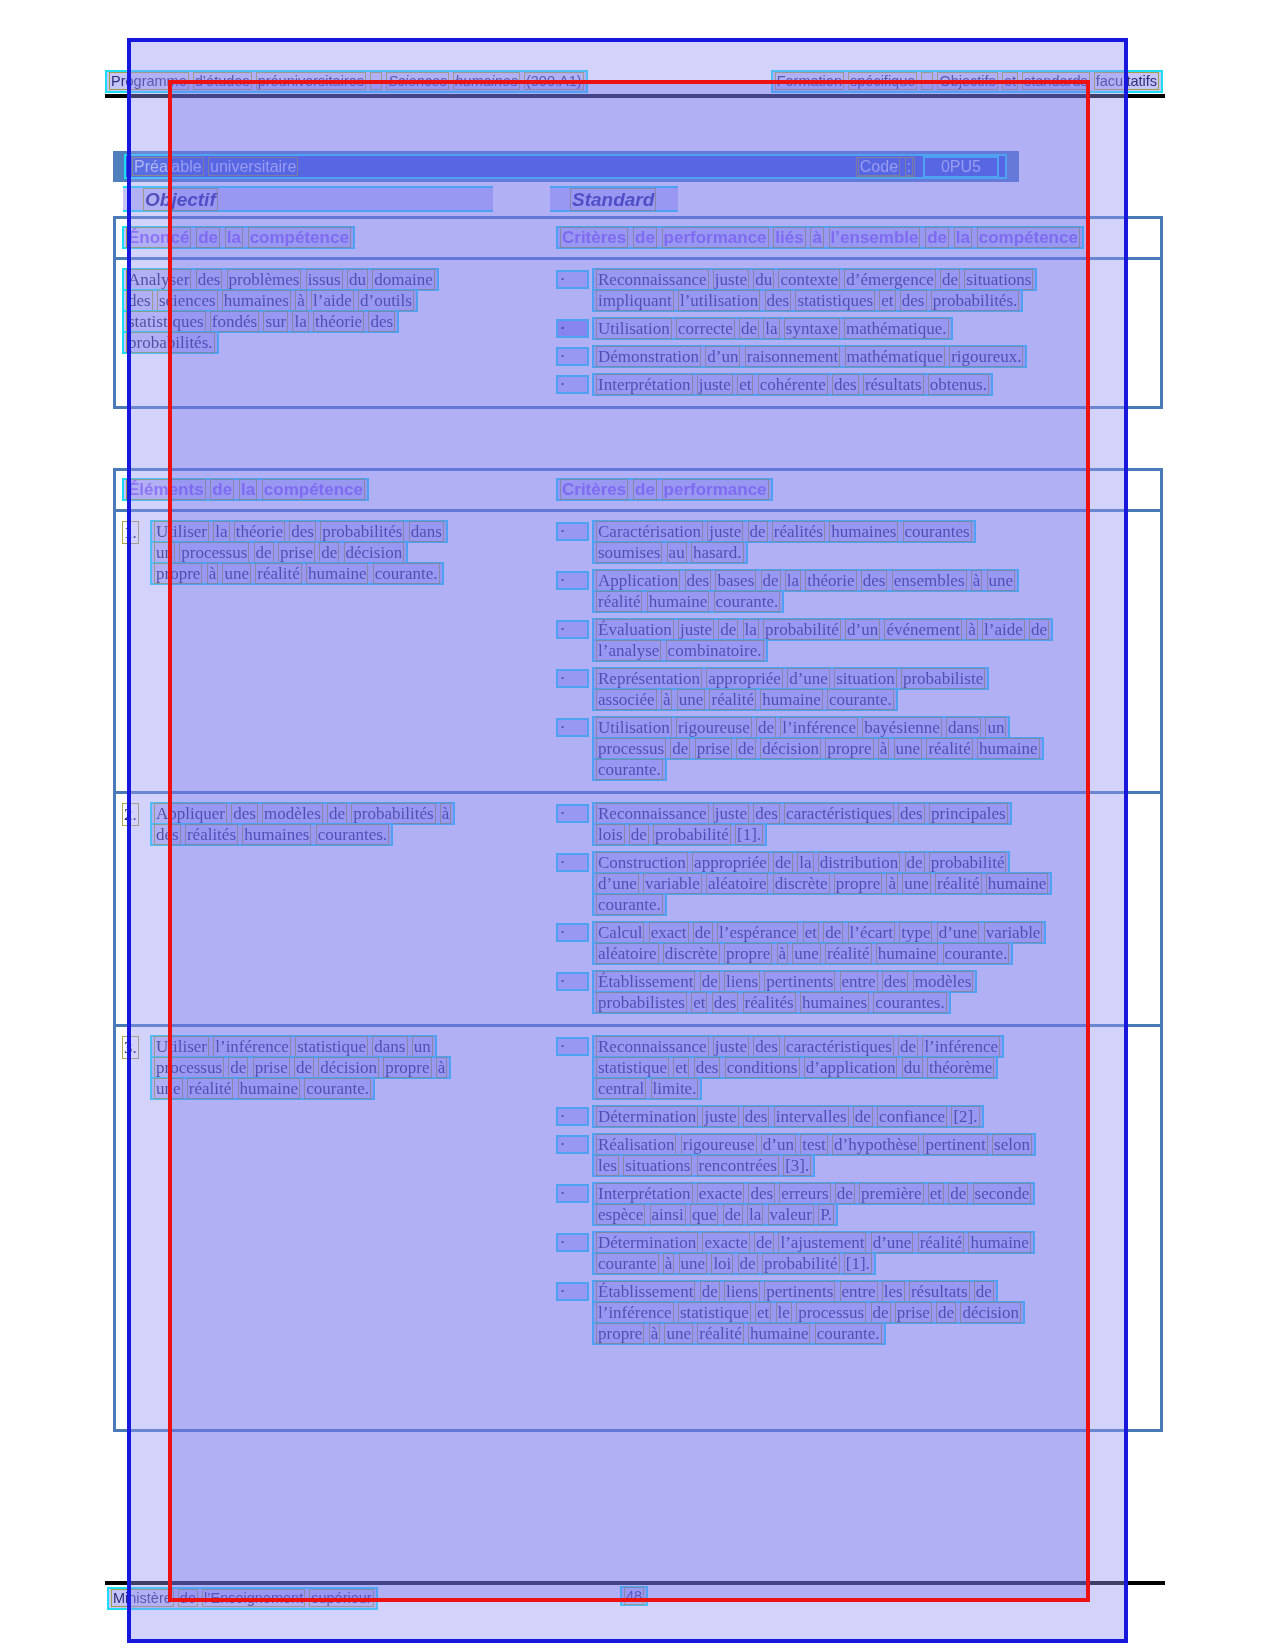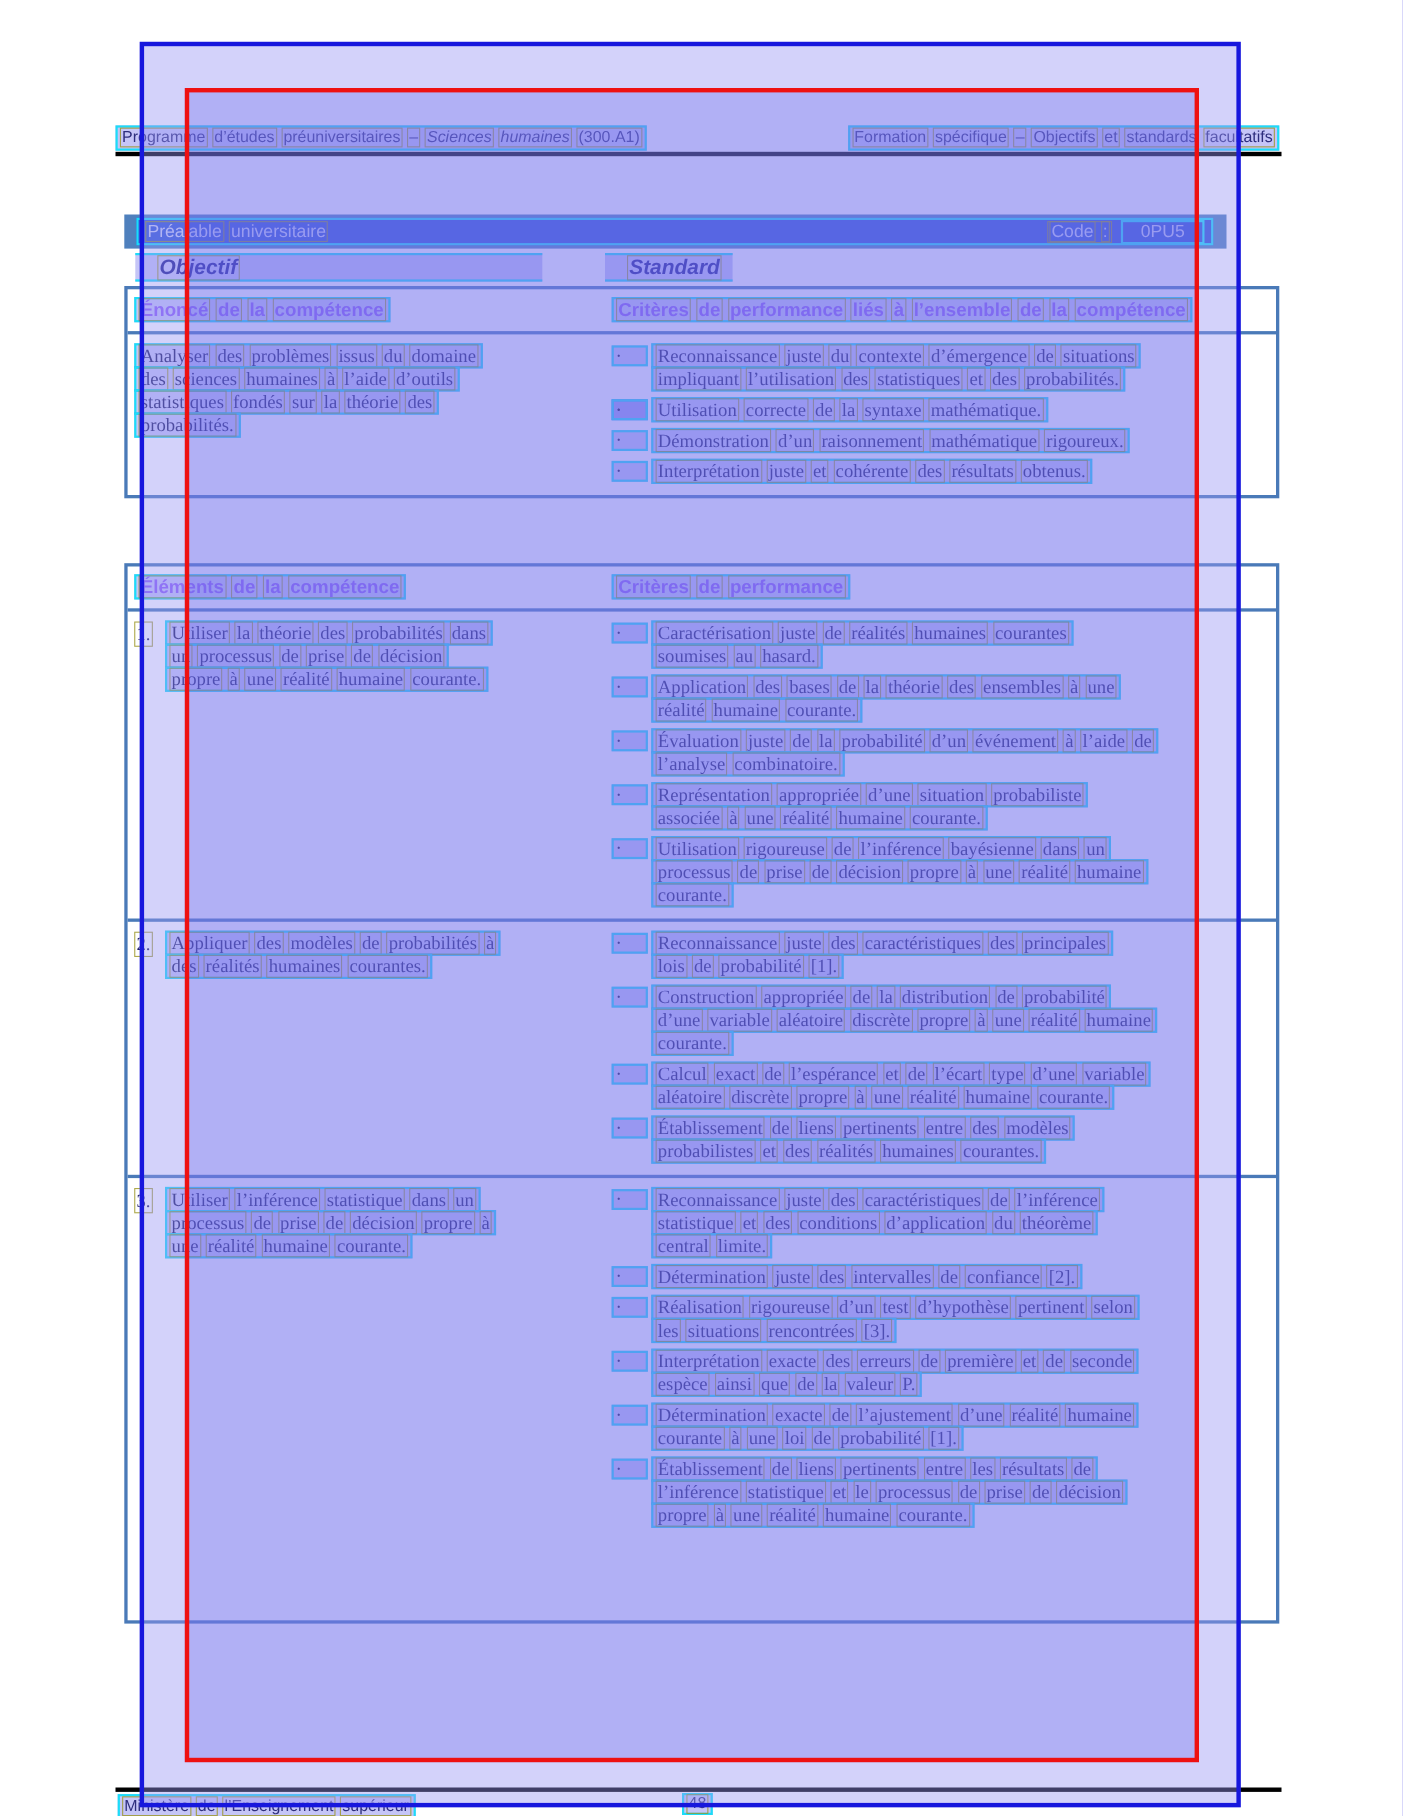--- a/index.html
+++ b/index.html
@@ -1,19 +1,19 @@
 <!DOCTYPE html>
 <html style="--c-annot-blue: #1717dd; --c-annot-red: #ee1111; --c-cyan: #1cdcf8; --c-steel: #4f80bd; --c-royal: #2e53d6; --c-tableline: #4a7ab8; --c-text: #1c1c66;"><head>
 <meta charset="utf-8">
 <style>
   html,body{margin:0;padding:0;}
   body{width:1275px;height:1651px;position:relative;background:#ffffff;
        font-family:"Liberation Sans",sans-serif;overflow:hidden;}
   .abs{position:absolute;}
-  #doc{position:absolute;inset:0;color:var(--c-text,#1c1c66);z-index:1;margin-top:44px;}
+  #doc{position:absolute;inset:0;color:var(--c-text,#1c1c66);z-index:1;}
 
   
   #blue-rect{position:absolute;left:127px;top:38px;width:1001px;height:1605px;
     border:4px solid var(--c-annot-blue,#1717dd);background:rgba(150,148,243,0.42);
     box-sizing:border-box;z-index:10;pointer-events:none;}
   #red-rect{position:absolute;left:168px;top:80px;width:922px;height:1522px;
     border:4px solid var(--c-annot-red,#ee1111);background:rgba(82,82,232,0.26);
     box-sizing:border-box;z-index:11;pointer-events:none;}
 
   
@@ -22,36 +22,36 @@
   .w{border:1px solid rgba(152,147,30,0.8);padding:0 1px;}
   .it{font-style:italic;}
 
   .rule{position:absolute;left:105px;width:1060px;background:#000;height:4px;}
   #rule-top{top:94px;}
   #rule-bottom{top:1581px;}
 
   #hdr{top:70px;left:105px;width:1058px;font-size:14.5px;line-height:19px;
        color:#2e2e7c;display:flex;justify-content:space-between;}
 
-  #banner{top:151px;left:113px;width:1002px;height:31px;background:var(--c-steel,#4f80bd);}
+  #banner{top:151px;left:113px;width:906px;height:31px;background:var(--c-steel,#4f80bd);}
   #banner-in{position:absolute;left:11px;right:12px;top:3px;bottom:3px;
     background:var(--c-royal,#2e53d6);border:2px solid var(--c-cyan,#1cdcf8);
     display:flex;justify-content:space-between;align-items:center;
     color:#c6cdf3;font-size:16px;padding:0 6px;}
   #banner-code{display:flex;align-items:center;gap:8px;text-align:right;}
   #code-value{border:2px solid var(--c-cyan,#1cdcf8);padding:0 16px;}
 
   #col-heads{top:186px;left:113px;width:1050px;height:30px;font-size:19px;
     font-weight:bold;font-style:italic;color:#1d1d92;}
   .band{position:absolute;top:0;height:26px;box-sizing:border-box;
     background:rgba(62,62,228,0.30);
     border-top:2px solid var(--c-cyan,#1cdcf8);border-bottom:2px solid var(--c-cyan,#1cdcf8);
     padding:1px 4px 0 20px;}
   #band-objectif{left:10px;width:370px;}
-  #band-standard{left:437px;width:116px;}
+  #band-standard{left:437px;width:128px;}
 
   .tbl{position:absolute;left:113px;width:1050px;border:3px solid var(--c-tableline,#4a7ab8);
        box-sizing:border-box;}
   #tbl1{top:216px;}
   #tbl2{top:468px;}
   .tbl-head{display:flex;border-bottom:3px solid var(--c-tableline,#4a7ab8);
     font-weight:bold;font-size:17px;line-height:21px;color:#8b5cf6;padding:8px 6px 9px 6px;}
   .row{display:flex;padding:9px 6px 11px 6px;font-size:17px;line-height:21px;font-family:Liberation Serif, serif;}
   .row + .row{border-top:3px solid var(--c-tableline,#4a7ab8);}
   .c1{flex:0 0 434px;box-sizing:border-box;padding-right:24px;}

